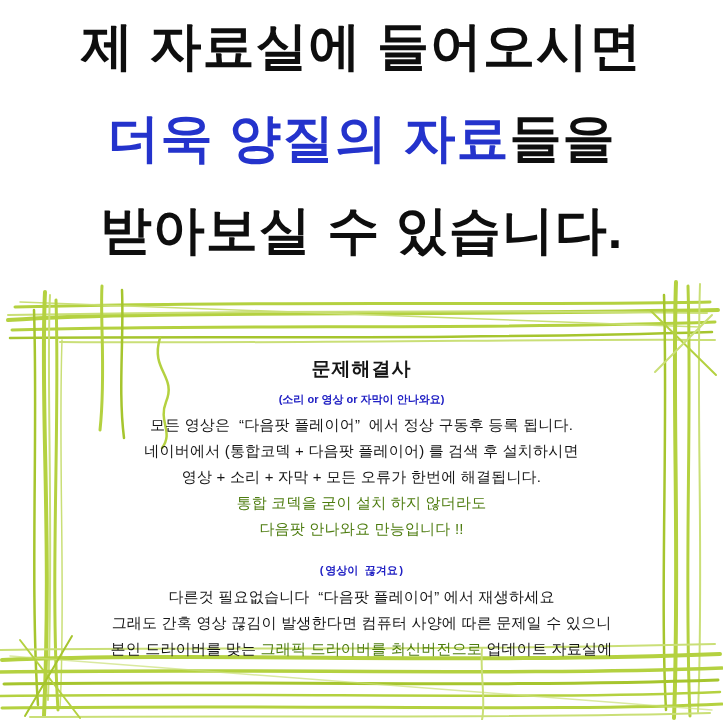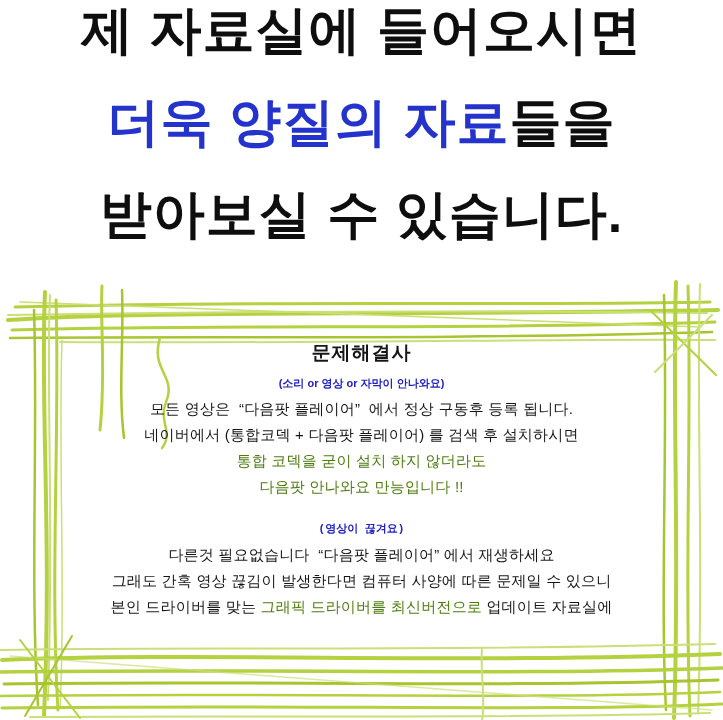--- a/index.html
+++ b/index.html
@@ -3,38 +3,38 @@
 <meta charset="utf-8">
 <style>
   html,body{margin:0;padding:0;background:#ffffff;}
   body{width:723px;height:720px;overflow:hidden;font-family:"Liberation Sans",sans-serif;}
   .page{position:relative;width:723px;height:720px;background:#ffffff;}
 
   
   .header{
     position:absolute;top:0;left:0;width:723px;height:285px;
     display:flex;flex-direction:column;align-items:center;
-    box-sizing:border-box;gap:32px;
+    padding-top:16px;box-sizing:border-box;gap:32px;
   }
   .hand-line{
     font-size:52px;line-height:60px;font-weight:bold;color:#0e0e0e;
     letter-spacing:1px;white-space:pre;text-align:center;
   }
   .hand-line .hl-blue{color:#2433cc;}
 
   
   .notice{position:absolute;top:280px;left:0;width:723px;height:440px;}
   .frame{position:absolute;top:0;left:0;width:723px;height:440px;}
 
   .notice-content{
     position:absolute;left:60px;right:60px;top:62px;
     text-align:center;color:#161616;
   }
   .nline{font-size:15px;font-weight:normal;line-height:26px;white-space:pre;letter-spacing:0.2px;}
-  .ntitle{font-size:19px;font-weight:bold;line-height:22px;letter-spacing:1px;}
+  .ntitle{font-size:19px;font-weight:bold;line-height:22px;letter-spacing:1px;margin-top:16px;}
   .nheading{font-size:11px;font-weight:bold;line-height:26px;margin-top:6px;}
   .blue{color:#2121c4;}
   .red{color:#4d7c0f;}
   .gap-above{margin-top:16px;font-family:Liberation Mono, monospace;}
 </style>
 </head>
 <body>
 
 <div class="page">
 
@@ -86,20 +86,21 @@
       <path d="M20,360 L80,438" stroke="#b4d140" stroke-width="2"></path>
       <path d="M72,356 L25,436" stroke="#a6c52e" stroke-width="2"></path>
     </svg>
 
     <div class="notice-content">
       <div class="ntitle">문제해결사</div>
 
       <div class="nheading blue">(소리 or 영상 or 자막이 안나와요)</div>
       <div class="nline">모든 영상은  “다음팟 플레이어”  에서 정상 구동후 등록 됩니다.</div>
       <div class="nline">네이버에서 (통합코덱 + 다음팟 플레이어) 를 검색 후 설치하시면</div>
+      <div class="nline">영상 + 소리 + 자막 + 모든 오류가 한번에 해결됩니다.</div>
       <div class="nline red">통합 코덱을 굳이 설치 하지 않더라도</div>
       <div class="nline red">다음팟 안나와요 만능입니다 !!</div>
 
       <div class="nheading blue gap-above">(영상이 끊겨요)</div>
       <div class="nline">다른것 필요없습니다  “다음팟 플레이어” 에서 재생하세요</div>
       <div class="nline">그래도 간혹 영상 끊김이 발생한다면 컴퓨터 사양에 따른 문제일 수 있으니</div>
       <div class="nline"><span>본인 드라이버를 맞는 </span><span class="red">그래픽 드라이버를 최신버전으로</span><span> 업데이트 자료실에</span></div>
     </div>
   </div>
 </div>

